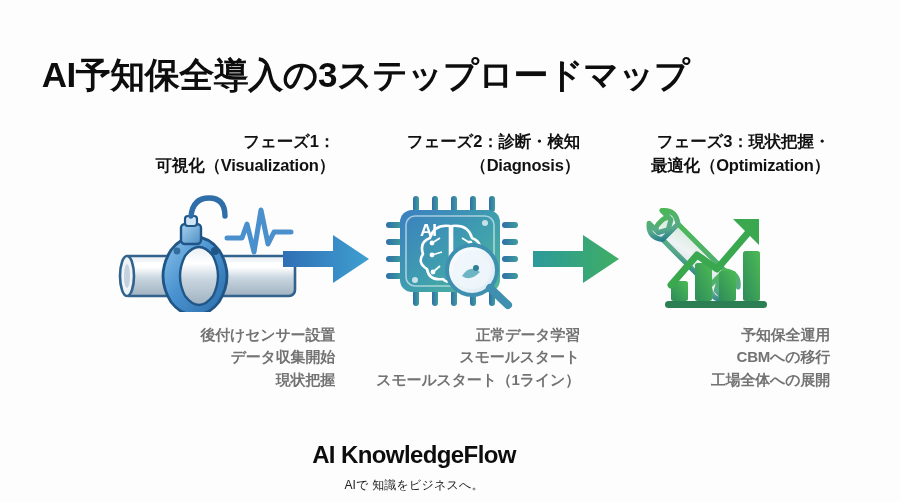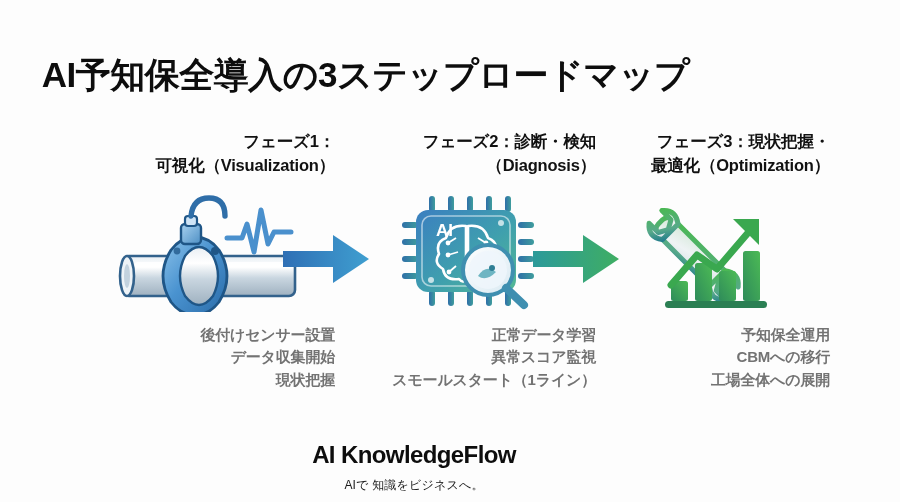--- a/index.html
+++ b/index.html
@@ -44,21 +44,21 @@
     width: 900px;
     height: 270px;
   }
   .col {
     position: absolute;
     width: 250px;
     top: 0;
     text-align: right;
   }
   .col-1 { left: 85px; }
-  .col-2 { left: 346px; }
+  .col-2 { left: 330px; }
   .col-3 { left: 580px; }
 
   .phase-heading {
     font-size: 16.5px;
     font-weight: 700;
     line-height: 1.45;
     color: #111111;
     letter-spacing: -0.2px;
   }
   .phase-heading .ln { display: block; }
@@ -259,21 +259,21 @@
             <circle cx="92" cy="78" r="25" fill="url(#lensGrad)" stroke="#3f8fb0" stroke-width="4"></circle>
             <circle cx="92" cy="78" r="19" fill="#eef6fb" opacity="0.85"></circle>
             <path d="M82 84 q8 -12 18 -4 q-10 10 -18 4 z" fill="#57a9b8" opacity="0.85"></path>
             <circle cx="96" cy="76" r="3" fill="#2f7f95"></circle>
             <line x1="110" y1="96" x2="128" y2="113" stroke="#3f8fb0" stroke-width="8" stroke-linecap="round"></line>
           </svg>
         </span>
       </div>
       <div class="caption">
         <span class="ln">正常データ学習</span>
-        <span class="ln">異常スコア監視</span>
+        <span class="ln">スモールスタート</span>
         <span class="ln">スモールスタート（1ライン）</span>
       </div>
     </div>
 
     <div class="col col-3">
       <div class="phase-heading">
         <span class="ln">フェーズ3：現状把握・</span>
         <span class="ln">最適化（Optimization）</span>
       </div>
       <div class="icon-wrap">

